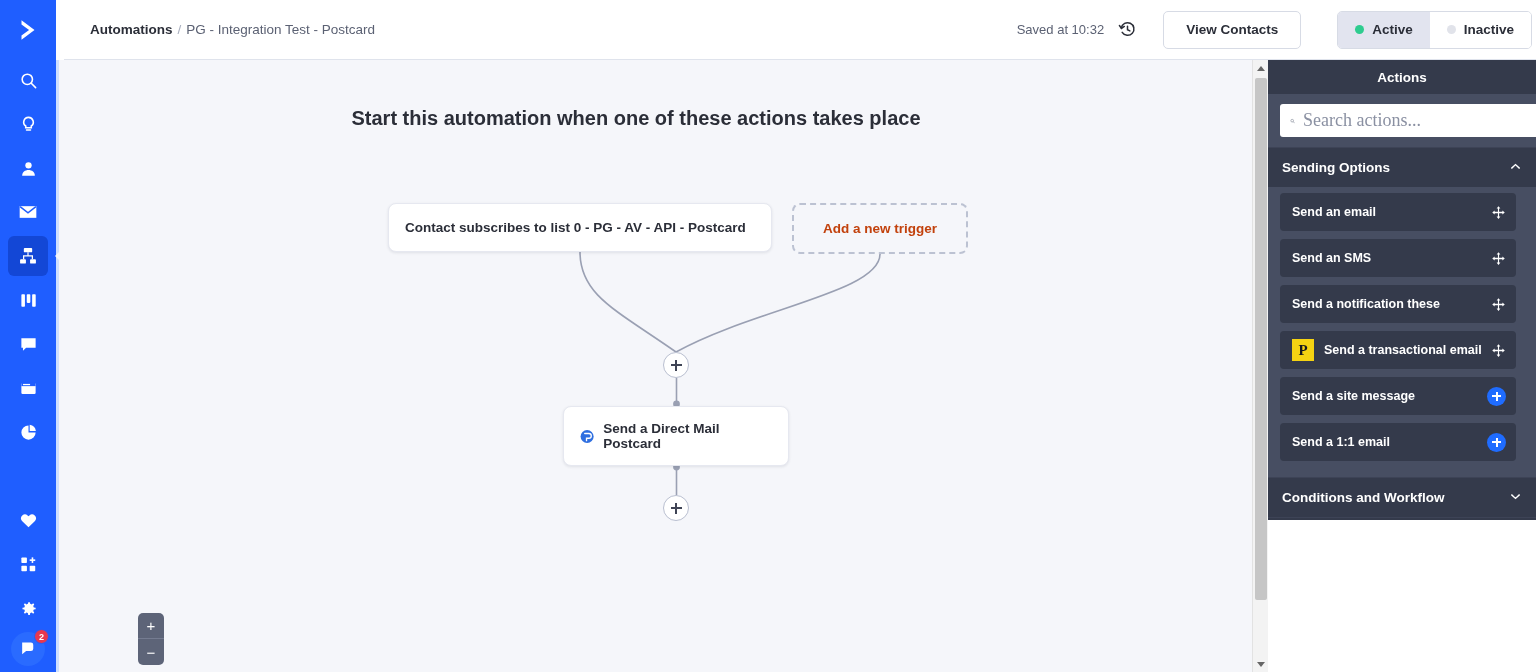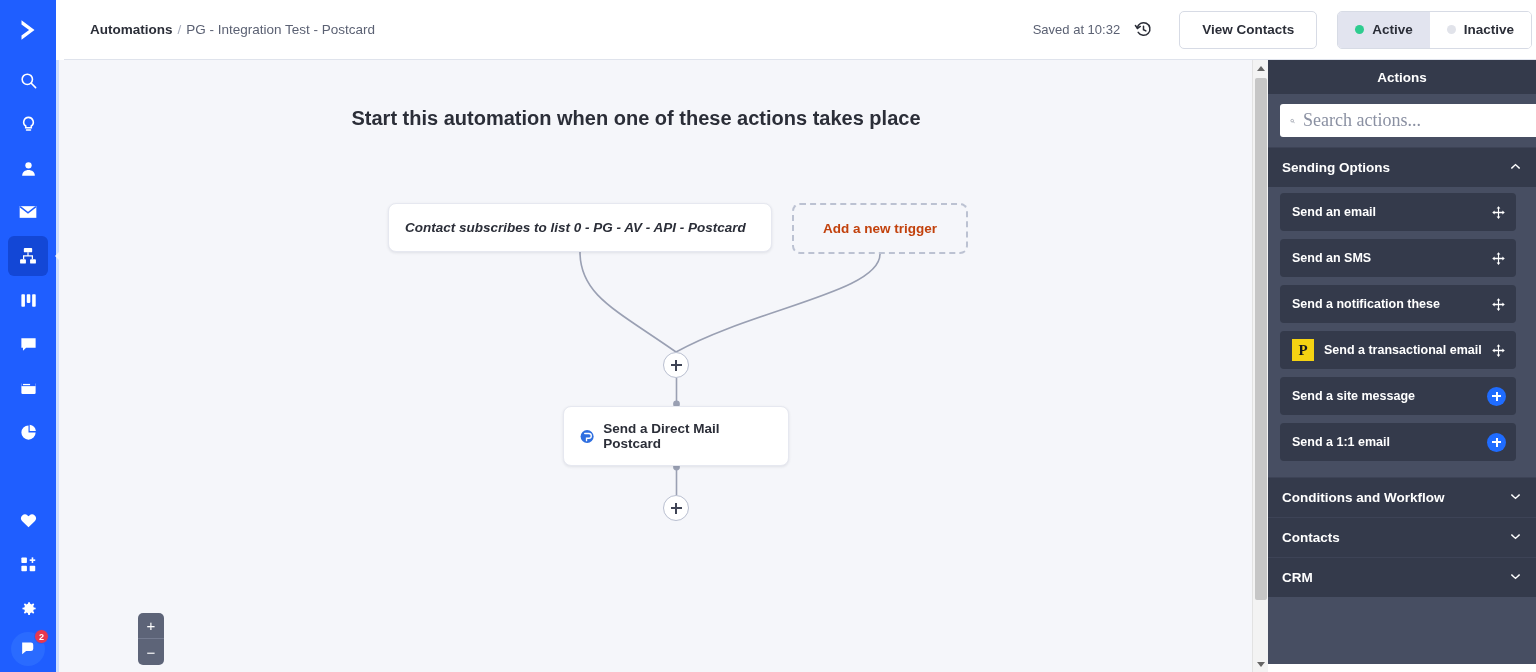--- a/index.html
+++ b/index.html
@@ -61,21 +61,21 @@
   .hdr-right { margin-left: auto; display: flex; align-items: center; padding-right: 12px; }
   .saved-text { font-size: 13px; color: #5b6173; }
   .history-icon { margin-left: 14px; display: flex; align-items: center; cursor: pointer; }
   .btn-outline {
     margin-left: 26px; height: 38px; padding: 0 22px;
     border: 1px solid #d7dbe5; border-radius: 5px; background: #fff;
     font-size: 13.5px; font-weight: bold; color: #2b2e38;
     display: flex; align-items: center; cursor: pointer;
   }
   .toggle-group {
-    margin-left: 20px; height: 38px; display: flex;
+    margin-left: 36px; height: 38px; display: flex;
     border: 1px solid #d7dbe5; border-radius: 5px; overflow: hidden; background: #fff;
   }
   .toggle-seg {
     height: 100%; padding: 0 17px; display: flex; align-items: center; gap: 8px;
     font-size: 13.5px; font-weight: bold; color: #2b2e38; cursor: pointer; background: #fff;
   }
   .toggle-seg.selected { background: #e2e4ef; }
   .dot { width: 9px; height: 9px; border-radius: 50%; display: inline-block; }
 
   
@@ -91,21 +91,21 @@
   .flow-title {
     position: absolute; left: 0; top: 47px; width: 1196px; text-align: center;
     font-size: 20px; font-weight: bold; color: #2b2e38;
     padding-right: 36px;
   }
   .node-card {
     position: absolute; background: #ffffff; border: 1px solid #e6e8f0;
     border-radius: 8px; box-shadow: 0 1px 3px rgba(30,35,60,.10);
     display: flex; align-items: center; cursor: pointer;
   }
-  .trigger-main { left: 332px; top: 143px; width: 384px; height: 49px; padding: 0 16px; font-style: italic; }
+  .trigger-main { left: 332px; top: 143px; width: 384px; height: 49px; padding: 0 16px; }
   .trigger-main span { font-size: 13.5px; color: #2b2e38; font-weight: bold; }
   .trigger-add {
     position: absolute; left: 736px; top: 143px; width: 176px; height: 51px;
     border: 2px dashed #bcc2d2; border-radius: 8px; background: transparent;
     display: flex; align-items: center; justify-content: center; cursor: pointer;
   }
   .trigger-add span { font-size: 13.5px; color: #c2410c; font-weight: bold; }
   .action-node {
     left: 507px; top: 346px; width: 226px; height: 60px; padding: 0 16px; gap: 9px;
   }
@@ -147,21 +147,21 @@
   .tri-up { border-left: 4px solid transparent; border-right: 4px solid transparent; border-bottom: 5px solid #666; }
   .tri-down { border-left: 4px solid transparent; border-right: 4px solid transparent; border-top: 5px solid #666; }
   .vscroll-thumb {
     position: absolute; left: 2px; top: 18px; width: 12px; height: 522px;
     background: #c6c6c6; border-radius: 2px; cursor: pointer;
   }
   .vscroll-arrow.bottom { position: absolute; bottom: 0; left: 0; }
 
   
   .panel {
-    position: absolute; left: 1268px; top: 60px; width: 268px; height: 604px;
+    position: absolute; left: 1268px; top: 60px; width: 268px; height: 460px;
     background: #474e62; overflow: hidden;
   }
   .panel-title {
     height: 34px; background: #343a4b; color: #ffffff;
     display: flex; align-items: center; justify-content: center;
     font-size: 13.5px; font-weight: bold;
   }
   .panel-search-wrap { padding: 10px 0 10px 12px; background: #474e62; }
   .panel-search {
     height: 33px; background: #ffffff; border-radius: 3px 0 0 3px;

